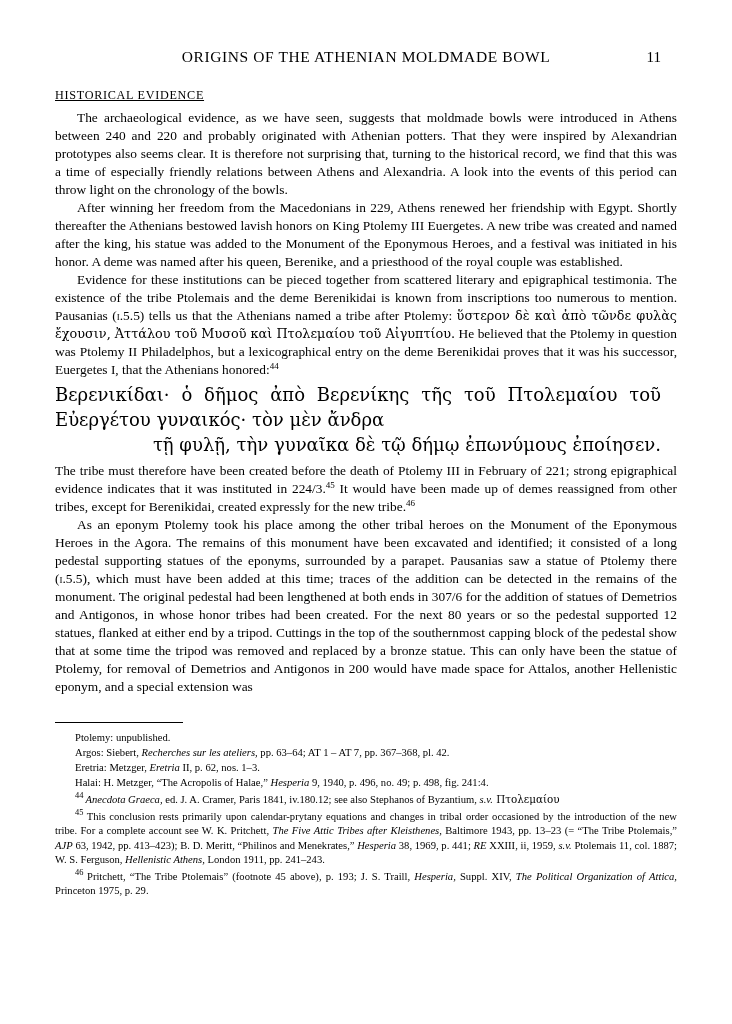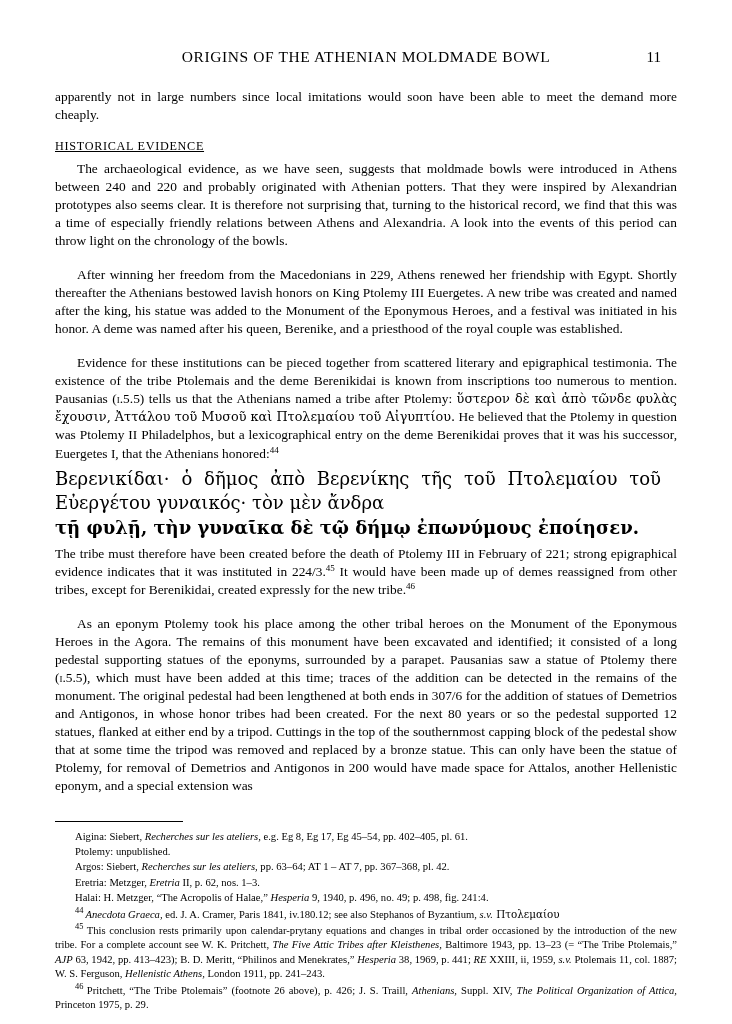--- a/index.html
+++ b/index.html
@@ -67,29 +67,29 @@
     font-size: 12.8px;
   }
   .quote {
     font-family: "DejaVu Serif", serif;
     font-size: 18px;
     line-height: 1.38;
     margin: 4px 16px 4px 0;
     text-align: justify;
   }
   .quote .l1 { display: block; text-indent: 0; }
-  .quote .l2 { display: block; text-align: left; font-weight: bold; }
+  .quote .l2 { display: block; text-align: right; }
   .smallcaps { font-variant: small-caps; }
   .it { font-style: italic; }
   sup {
     font-size: 9px;
     vertical-align: super;
     line-height: 0;
   }
-  .body-block p + p { margin-top: 16px; }
+  .body-block p + p { margin-top: 0; }
   .notes {
     margin-top: 26px;
     font-size: 10.6px;
     line-height: 1.36;
   }
   .notes-rule {
     width: 128px;
     height: 1px;
     background: #000;
     margin: 0 0 7px 0;
@@ -121,21 +121,20 @@
 
 <div class="page">
 
   <div class="header">
     <div class="running-title">Origins of the Athenian Moldmade Bowl</div>
     <div class="page-number">11</div>
   </div>
 
   <div class="body-block">
 
-    <p>apparently not in large numbers since local imitations would soon have been able to meet the demand more cheaply.</p>
 
     <div class="section-head">Historical Evidence</div>
 
     <p class="indent">The archaeological evidence, as we have seen, suggests that moldmade bowls were introduced in Athens between 240 and 220 and probably originated with Athenian potters. That they were inspired by Alexandrian prototypes also seems clear. It is therefore not surprising that, turning to the historical record, we find that this was a time of especially friendly relations between Athens and Alexandria. A look into the events of this period can throw light on the chronology of the bowls.</p>
 
     <p class="indent">After winning her freedom from the Macedonians in 229, Athens renewed her friendship with Egypt. Shortly thereafter the Athenians bestowed lavish honors on King Ptolemy III Euergetes. A new tribe was created and named after the king, his statue was added to the Monument of the Eponymous Heroes, and a festival was initiated in his honor. A deme was named after his queen, Berenike, and a priesthood of the royal couple was established.</p>
 
     <p class="indent"><span>Evidence for these institutions can be pieced together from scattered literary and epigraphical testimonia. The existence of the tribe Ptolemais and the deme Berenikidai is known from inscriptions too numerous to mention. Pausanias </span><span class="smallcaps">(i.5.5)</span><span> tells us that the Athenians named a tribe after Ptolemy: </span><span class="greek">ὕστερον δὲ καὶ ἀπὸ τῶνδε φυλὰς ἔχουσιν, Ἀττάλου τοῦ Μυσοῦ καὶ Πτολεμαίου τοῦ Αἰγυπτίου.</span><span> He believed that the Ptolemy in question was Ptolemy II Philadelphos, but a lexicographical entry on the deme Berenikidai proves that it was his successor, Euergetes I, that the Athenians honored:</span><sup>44</sup></p>
 
     <div class="quote">
@@ -145,24 +144,23 @@
 
     <p><span>The tribe must therefore have been created before the death of Ptolemy III in February of 221; strong epigraphical evidence indicates that it was instituted in 224/3.</span><sup>45</sup><span> It would have been made up of demes reassigned from other tribes, except for Berenikidai, created expressly for the new tribe.</span><sup>46</sup></p>
 
     <p class="indent"><span>As an eponym Ptolemy took his place among the other tribal heroes on the Monument of the Eponymous Heroes in the Agora. The remains of this monument have been excavated and identified; it consisted of a long pedestal supporting statues of the eponyms, surrounded by a parapet. Pausanias saw a statue of Ptolemy there </span><span class="smallcaps">(i.5.5)</span><span>, which must have been added at this time; traces of the addition can be detected in the remains of the monument. The original pedestal had been lengthened at both ends in 307/6 for the addition of statues of Demetrios and Antigonos, in whose honor tribes had been created. For the next 80 years or so the pedestal supported 12 statues, flanked at either end by a tripod. Cuttings in the top of the southernmost capping block of the pedestal show that at some time the tripod was removed and replaced by a bronze statue. This can only have been the statue of Ptolemy, for removal of Demetrios and Antigonos in 200 would have made space for Attalos, another Hellenistic eponym, and a special extension was</span></p>
 
   </div>
 
   <div class="notes">
     <div class="notes-rule"></div>
     <div>
-      <p class="note-line"><span>Aigina: Siebert, </span><span class="it">Recherches sur les ateliers,</span><span> e.g. Eg 8, Eg 17, Eg 45–54, pp. 402–405, pl. 61.</span></p>
       <p class="note-line"><span>Ptolemy: unpublished.</span></p>
       <p class="note-line"><span>Argos: Siebert, </span><span class="it">Recherches sur les ateliers,</span><span> pp. 63–64; AT 1 – AT 7, pp. 367–368, pl. 42.</span></p>
       <p class="note-line"><span>Eretria: Metzger, </span><span class="it">Eretria</span><span> II, p. 62, nos. 1–3.</span></p>
       <p class="note-line"><span>Halai: H. Metzger, “The Acropolis of Halae,” </span><span class="it">Hesperia</span><span> 9, 1940, p. 496, no. 49; p. 498, fig. 241:4.</span></p>
     </div>
     <p class="footnote"><span class="fn-num">44 </span><span class="it">Anecdota Graeca,</span><span> ed. J. A. Cramer, Paris 1841, </span><span>iv.180.12;</span><span> see also Stephanos of Byzantium, </span><span class="it">s.v.</span><span class="greek"> Πτολεμαίου</span></p>
     <p class="footnote"><span class="fn-num">45 </span><span>This conclusion rests primarily upon calendar-prytany equations and changes in tribal order occasioned by the introduction of the new tribe. For a complete account see W. K. Pritchett, </span><span class="it">The Five Attic Tribes after Kleisthenes,</span><span> Baltimore 1943, pp. 13–23 (= “The Tribe Ptolemais,” </span><span class="it">AJP</span><span> 63, 1942, pp. 413–423); B. D. Meritt, “Philinos and Menekrates,” </span><span class="it">Hesperia</span><span> 38, 1969, p. 441; </span><span class="it">RE</span><span> XXIII, ii, 1959, </span><span class="it">s.v.</span><span> Ptolemais 11, col. 1887; W. S. Ferguson, </span><span class="it">Hellenistic Athens,</span><span> London 1911, pp. 241–243.</span></p>
-    <p class="footnote"><span class="fn-num">46 </span><span>Pritchett, “The Tribe Ptolemais” (footnote 26 above), p. 426; J. S. Traill, </span><span class="it">Athenians,</span><span> Suppl. XIV, </span><span class="it">The Political Organization of Attica,</span><span> Princeton 1975, p. 29.</span></p>
+    <p class="footnote"><span class="fn-num">46 </span><span>Pritchett, “The Tribe Ptolemais” (footnote 45 above), p. 193; J. S. Traill, </span><span class="it">Hesperia,</span><span> Suppl. XIV, </span><span class="it">The Political Organization of Attica,</span><span> Princeton 1975, p. 29.</span></p>
   </div>
 
 </div>
 
 </body></html>

